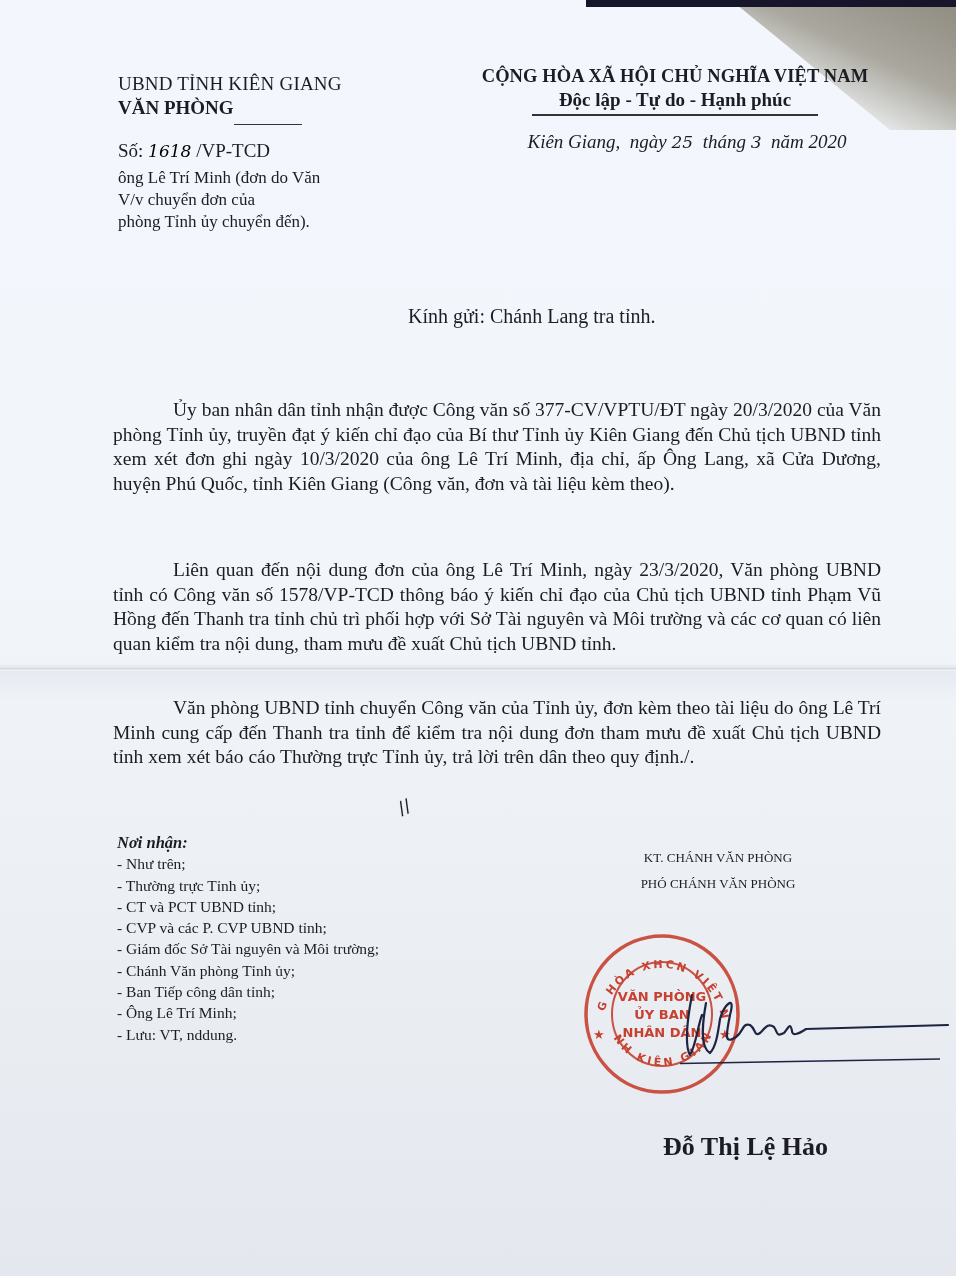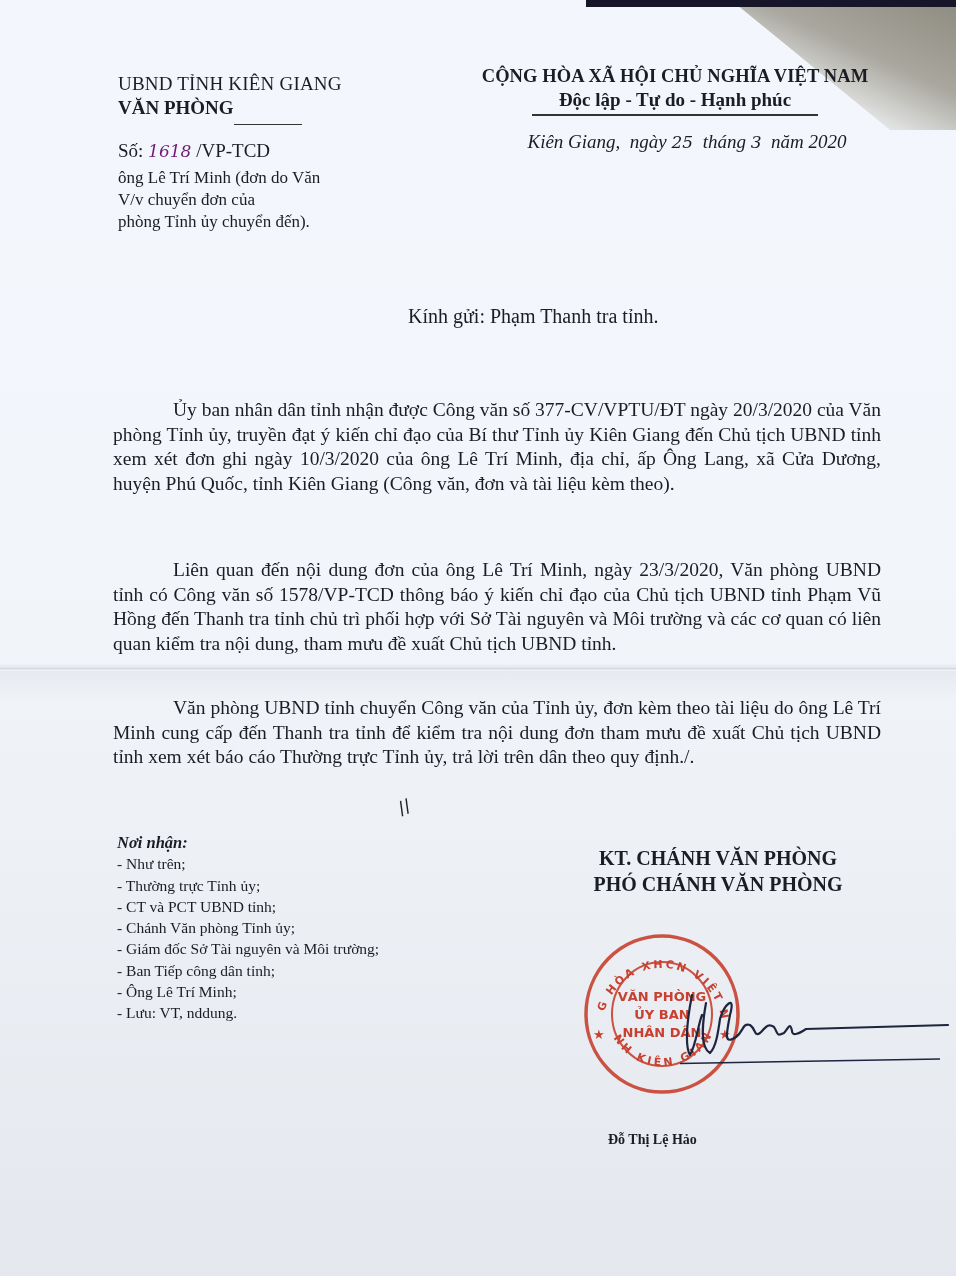--- a/index.html
+++ b/index.html
@@ -72,21 +72,21 @@
       margin: 4px auto 14px auto;
     }
     .docnum {
       font-size: 19px;
       line-height: 24px;
     }
     .docnum .hand {
       font-family: "DejaVu Serif", serif;
       font-style: italic;
       font-size: 17px;
-      color: #701a75;
+      color: #000000;
     }
     .subject {
       font-size: 17px;
       line-height: 22px;
       margin-top: 4px;
     }
 
     .header-right {
       position: absolute;
       left: 440px;
@@ -168,31 +168,31 @@
     }
 
     .sign-block {
       position: absolute;
       left: 548px;
       top: 845px;
       width: 340px;
       text-align: center;
     }
     .sign-role {
-      font-size: 20px;
-      font-weight: bold;
+      font-size: 13px;
+      font-weight: normal;
       line-height: 26px;
     }
     .signer {
       position: absolute;
       left: 608px;
       top: 1132px;
       width: 220px;
-      text-align: left;
-      font-size: 14px;
+      text-align: right;
+      font-size: 26px;
       font-weight: bold;
       font-family: Liberation Serif, serif;
     }
 
     .stamp {
       position: absolute;
       left: 583px;
       top: 933px;
       width: 158px;
       height: 162px;
@@ -237,40 +237,41 @@
     <span>Kiên Giang,</span>
     &nbsp;<span>ngày</span>
     <span class="hand">25</span>
     &nbsp;<span>tháng</span>
     <span class="hand">3</span>
     &nbsp;<span>năm</span>
     <span>2020</span>
   </div>
 </div>
 
-<div class="recipient">Kính gửi: Phạm Thanh tra tỉnh.</div>
+<div class="recipient">Kính gửi: Chánh Lang tra tỉnh.</div>
 
 <div class="body p1">
   <p>Ủy ban nhân dân tỉnh nhận được Công văn số 377-CV/VPTU/ĐT ngày 20/3/2020 của Văn phòng Tỉnh ủy, truyền đạt ý kiến chỉ đạo của Bí thư Tỉnh ủy Kiên Giang đến Chủ tịch UBND tỉnh xem xét đơn ghi ngày 10/3/2020 của ông Lê Trí Minh, địa chỉ, ấp Ông Lang, xã Cửa Dương,  huyện Phú Quốc, tỉnh Kiên Giang (Công văn, đơn và tài liệu kèm theo).</p>
 </div>
 <div class="body p2">
   <p>Liên quan đến nội dung đơn của ông Lê Trí Minh, ngày 23/3/2020, Văn phòng UBND tỉnh có Công văn số 1578/VP-TCD thông báo ý kiến chỉ đạo của Chủ tịch UBND tỉnh Phạm Vũ Hồng đến Thanh tra tỉnh chủ trì    phối hợp với Sở Tài nguyên và Môi trường và các cơ quan có liên quan kiểm tra nội dung, tham mưu đề xuất Chủ tịch UBND tỉnh.</p>
 </div>
 <div class="body p3">
   <p>Văn phòng UBND tỉnh chuyển Công văn của Tỉnh ủy, đơn kèm theo tài liệu do ông Lê Trí Minh cung cấp đến Thanh tra tỉnh để kiểm tra nội dung đơn tham mưu đề xuất Chủ tịch UBND tỉnh xem xét báo cáo Thường trực Tỉnh ủy, trả lời trên dân theo quy định./.</p>
 </div>
 <div class="endmark">//</div>
 
 <div class="recipients">
   <div class="title">Nơi nhận:</div>
   <div>- Như trên;</div>
   <div>- Thường trực Tỉnh ủy;</div>
   <div>- CT và PCT UBND tỉnh;</div>
+  <div>- CVP và các P. CVP UBND tỉnh;</div>
+  <div>- Giám đốc Sở Tài nguyên và Môi trường;</div>
   <div>- Chánh Văn phòng Tỉnh ủy;</div>
-  <div>- Giám đốc Sở Tài nguyên và Môi trường;</div>
   <div>- Ban Tiếp công dân tỉnh;</div>
   <div>- Ông Lê Trí Minh;</div>
   <div>- Lưu: VT, nddung.</div>
 </div>
 
 <div class="sign-block">
   <div class="sign-role">KT. CHÁNH VĂN PHÒNG</div>
   <div class="sign-role">PHÓ CHÁNH VĂN PHÒNG</div>
 </div>
 

